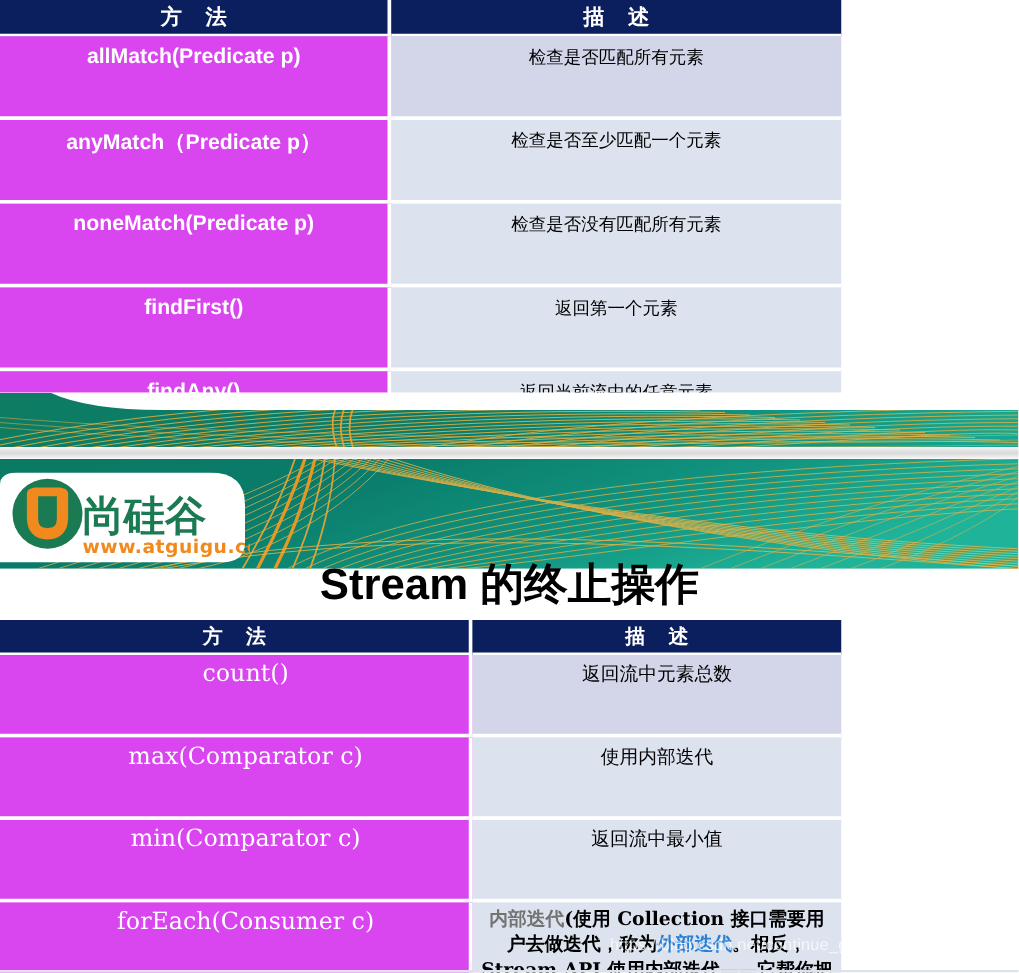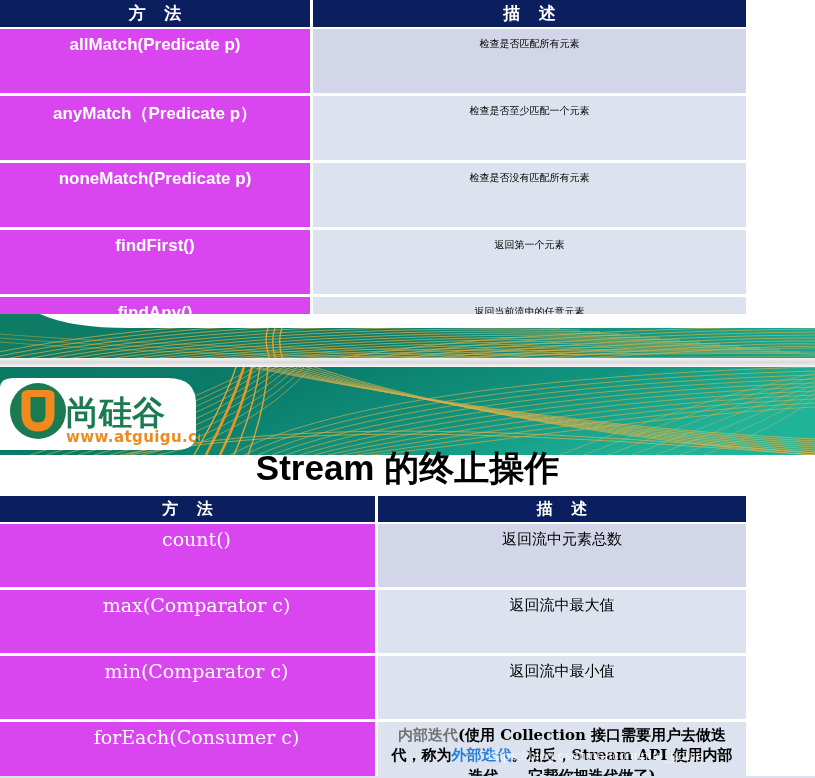--- a/index.html
+++ b/index.html
@@ -10,21 +10,21 @@
   body {
     width: 815px;
     height: 778px;
     position: relative;
     overflow: hidden;
     font-family: "Liberation Sans", "DejaVu Sans", sans-serif;
   }
 
   
   .tbl {
-    width: 746px;
+    width: 673px;
     border-collapse: separate;
     border-spacing: 0;
     table-layout: fixed;
   }
   .tbl th {
     background: #0b1f5e;
     color: #ffffff;
     font-weight: 700;
     text-align: center;
     vertical-align: middle;
@@ -73,21 +73,21 @@
     border-bottom: 3px solid #ffffff;
   }
   #table-one td.col-method {
     width: 310px;
     font-size: 17px;
     border-right: 3px solid #ffffff;
     vertical-align: top;
     padding-top: 6px;
   }
   #table-one td.col-desc {
-    font-size: 10px;
+    font-size: 14px;
     vertical-align: top;
     padding-top: 8px;
   }
 
   
   #slide-separator {
     position: absolute;
     left: 0;
     top: 314px;
     width: 815px;
@@ -423,21 +423,21 @@
       <th class="h-desc">描 述</th>
     </tr>
   </thead>
   <tbody>
     <tr class="r-count">
       <td class="col-method">count()</td>
       <td class="col-desc first-tint">返回流中元素总数</td>
     </tr>
     <tr class="r-max">
       <td class="col-method">max(Comparator c)</td>
-      <td class="col-desc">返回流中最大值</td>
+      <td class="col-desc">使用内部迭代</td>
     </tr>
     <tr class="r-min">
       <td class="col-method">min(Comparator c)</td>
       <td class="col-desc">返回流中最小值</td>
     </tr>
     <tr class="r-foreach">
       <td class="col-method">forEach(Consumer c)</td>
       <td class="col-desc"><span class="kw-red">内部迭代</span><span>(使用 Collection 接口需要用户去做迭代，称为</span><span class="kw-blue">外部迭代</span><span>。相反，Stream API 使用内部迭代——它帮你把迭代做了)</span></td>
     </tr>
   </tbody>

